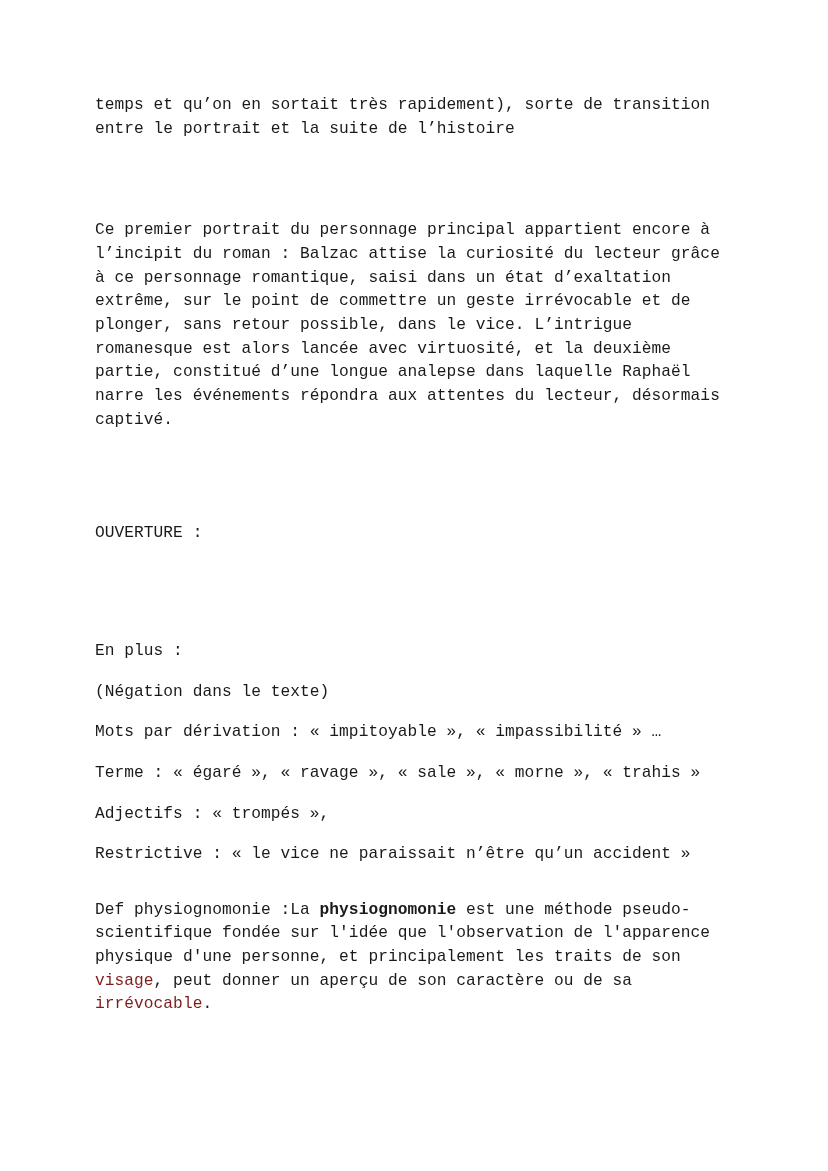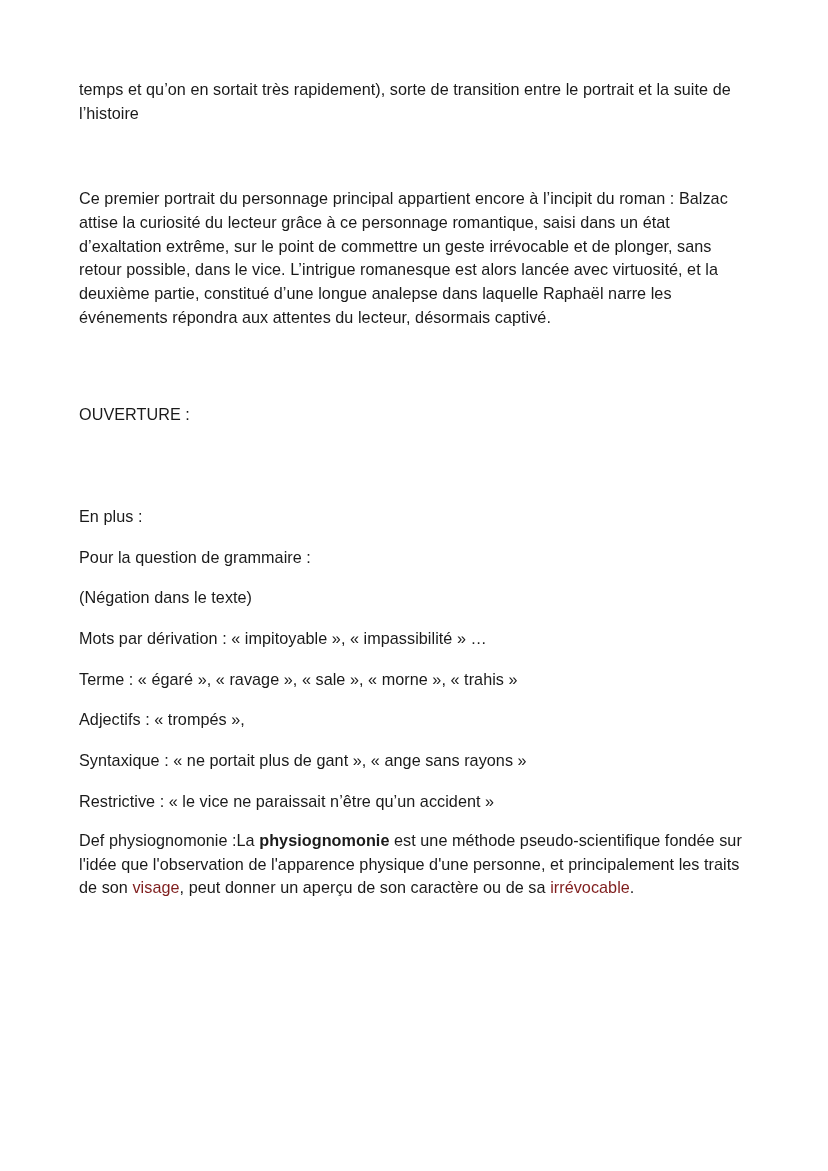--- a/index.html
+++ b/index.html
@@ -23,25 +23,26 @@
     height: 1171px;
     background: #ffffff;
   }
   .content {
     position: absolute;
     left: 79px;
     top: 78px;
     width: 672px;
   }
   p {
-    margin: 0;
+    margin: 16px;
     font-size: 16.2px;
     line-height: 1.46;
     color: #1a1a1a;
     letter-spacing: 0.05px;
+    font-family: Liberation Mono, monospace;
   }
   .para-block {
     margin-bottom: 0;
   }
   .spacer-lg { height: 46px; }
   .spacer-sm { height: 16px; }
   .spacer-xl { height: 62px; }
   .spacer-xxl { height: 74px; }
   .heading {
     font-weight: bold;
@@ -77,26 +78,24 @@
     <div class="spacer-xxl"></div>
 
     <p class="para-block">OUVERTURE :</p>
 
     <div class="spacer-sm"></div>
 
 
     <div class="spacer-xl"></div>
 
     <p class="list-line">En plus :</p>
-    <p class="list-line">Pour la question de grammaire :</p>
     <p class="list-line">(Négation dans le texte)</p>
     <p class="list-line">Mots par dérivation  :   « impitoyable », « impassibilité » …</p>
     <p class="list-line">Terme :  « égaré », « ravage », « sale », « morne », « trahis »</p>
     <p class="list-line">Adjectifs : « trompés »,</p>
-    <p class="list-line">Syntaxique  : « ne portait plus de gant », « ange sans rayons »</p>
     <p class="list-line">Restrictive : « le vice ne paraissait n’être qu’un accident »</p>
 
     <div class="spacer-sm"></div>
 
     <p><span>Def physiognomonie :La </span><span class="bold">physiognomonie</span><span> est une méthode pseudo-scientifique fondée sur l'idée que l'observation de l'apparence physique d'une personne, et principalement les traits de son </span><span class="link">visage</span><span>, peut donner un aperçu de son caractère ou de sa </span><span class="link">irrévocable</span><span>.</span></p>
 
   </div>
 </div>
 
 </body></html>

